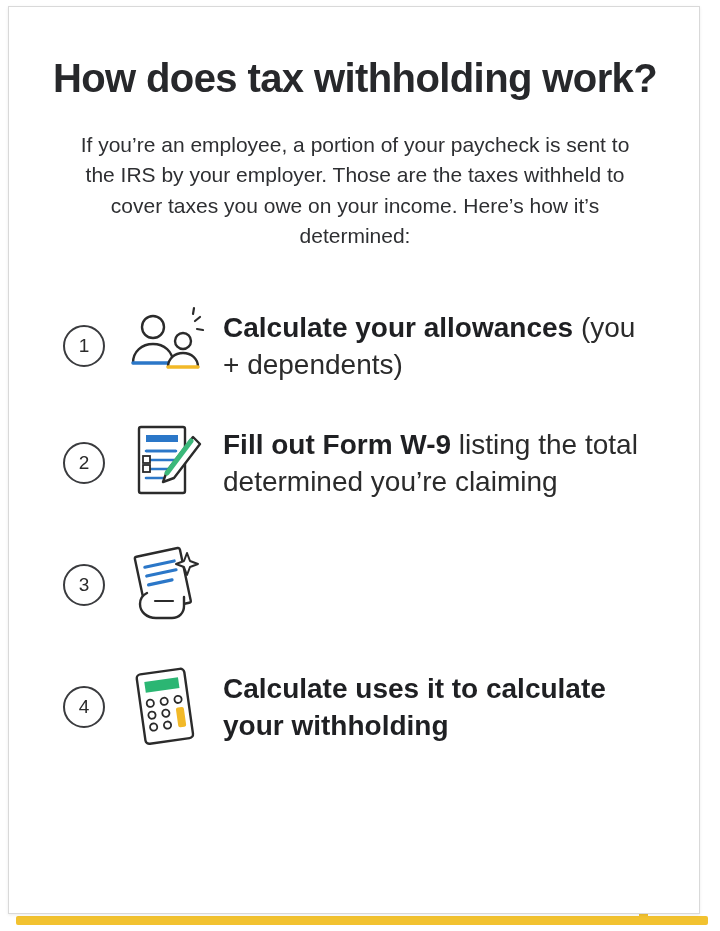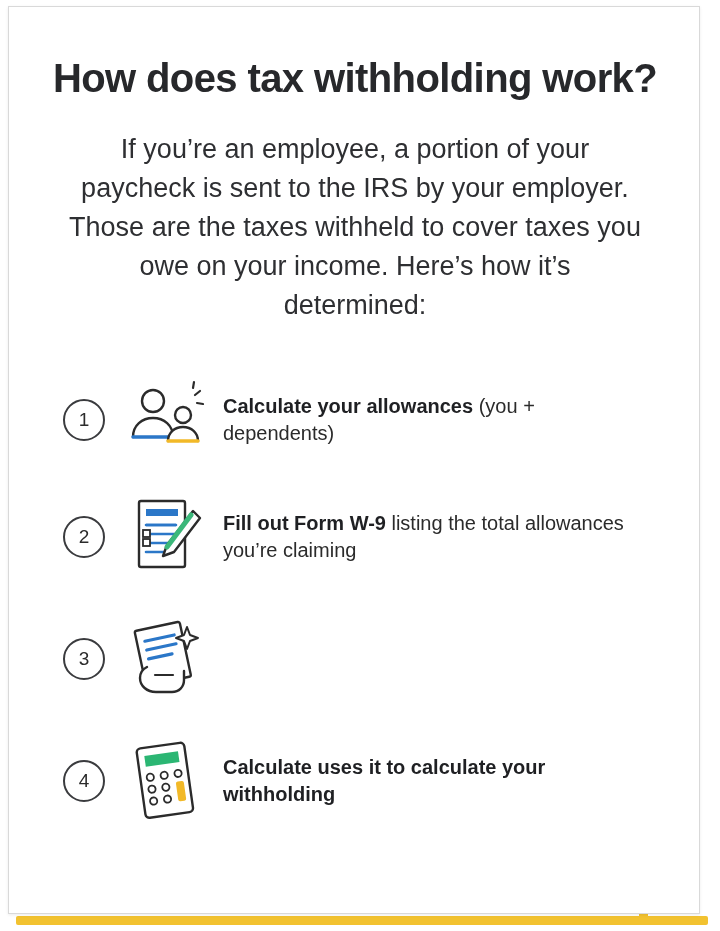--- a/index.html
+++ b/index.html
@@ -70,21 +70,21 @@
     line-height: 1.28;
     font-weight: bold;
     letter-spacing: -0.6px;
     color: #27282b;
   }
 
   .intro {
     margin: 26px auto 0 auto;
     width: 580px;
     text-align: center;
-    font-size: 27px;
+    font-size: 21px;
     line-height: 1.44;
     color: #2e2f32;
   }
 
   .steps {
     margin-top: 52px;
     padding: 0 14px;
   }
 
   .step {
@@ -113,21 +113,21 @@
     width: 92px;
     height: 92px;
     display: flex;
     align-items: center;
     justify-content: center;
     margin-right: 10px;
   }
 
   .step-text {
     flex: 1 1 auto;
-    font-size: 20px;
+    font-size: 28px;
     line-height: 1.33;
     color: #2b2b2b;
   }
   .step-text b {
     font-weight: bold;
     color: #1f2023;
   }
 
   
   .step-1 .step-icon { height: 86px; }
@@ -185,21 +185,21 @@
               <path d="M25 36h30" stroke="#2b77c8" stroke-width="2.6"></path>
 
               <rect x="22" y="41" width="7" height="7" stroke="#2b2b2b" stroke-width="1.8" fill="#fff"></rect>
               <rect x="22" y="50" width="7" height="7" stroke="#2b2b2b" stroke-width="1.8" fill="#fff"></rect>
 
               <path d="M72 22L46 56l-4 11 11-4 26-34-7-7z" stroke="#2b2b2b" stroke-width="2.4" fill="#fff" stroke-linejoin="round"></path>
               <path d="M70 26l-24 32" stroke="#3bb87a" stroke-width="5" stroke-linecap="round"></path>
             </svg>
           </div>
           <div class="step-text">
-            <b>Fill out Form W-9</b><span> listing the total allowances you’re claiming</span>
+            <b>Fill out Form W-9</b><span> listing the total determined you’re claiming</span>
           </div>
         </div>
 
         <div class="step step-3">
           <div class="step-num">3</div>
           <div class="step-icon">
             <svg width="92" height="96" viewBox="0 0 92 96" fill="none" xmlns="http://www.w3.org/2000/svg">
               <g transform="rotate(-12 46 48)">
                 <rect x="20" y="14" width="46" height="56" rx="2" stroke="#2b2b2b" stroke-width="2.4" fill="#fff"></rect>
                 <path d="M28 26h30M28 35h30M28 44h24" stroke="#2b77c8" stroke-width="3.2" stroke-linecap="round"></path>

